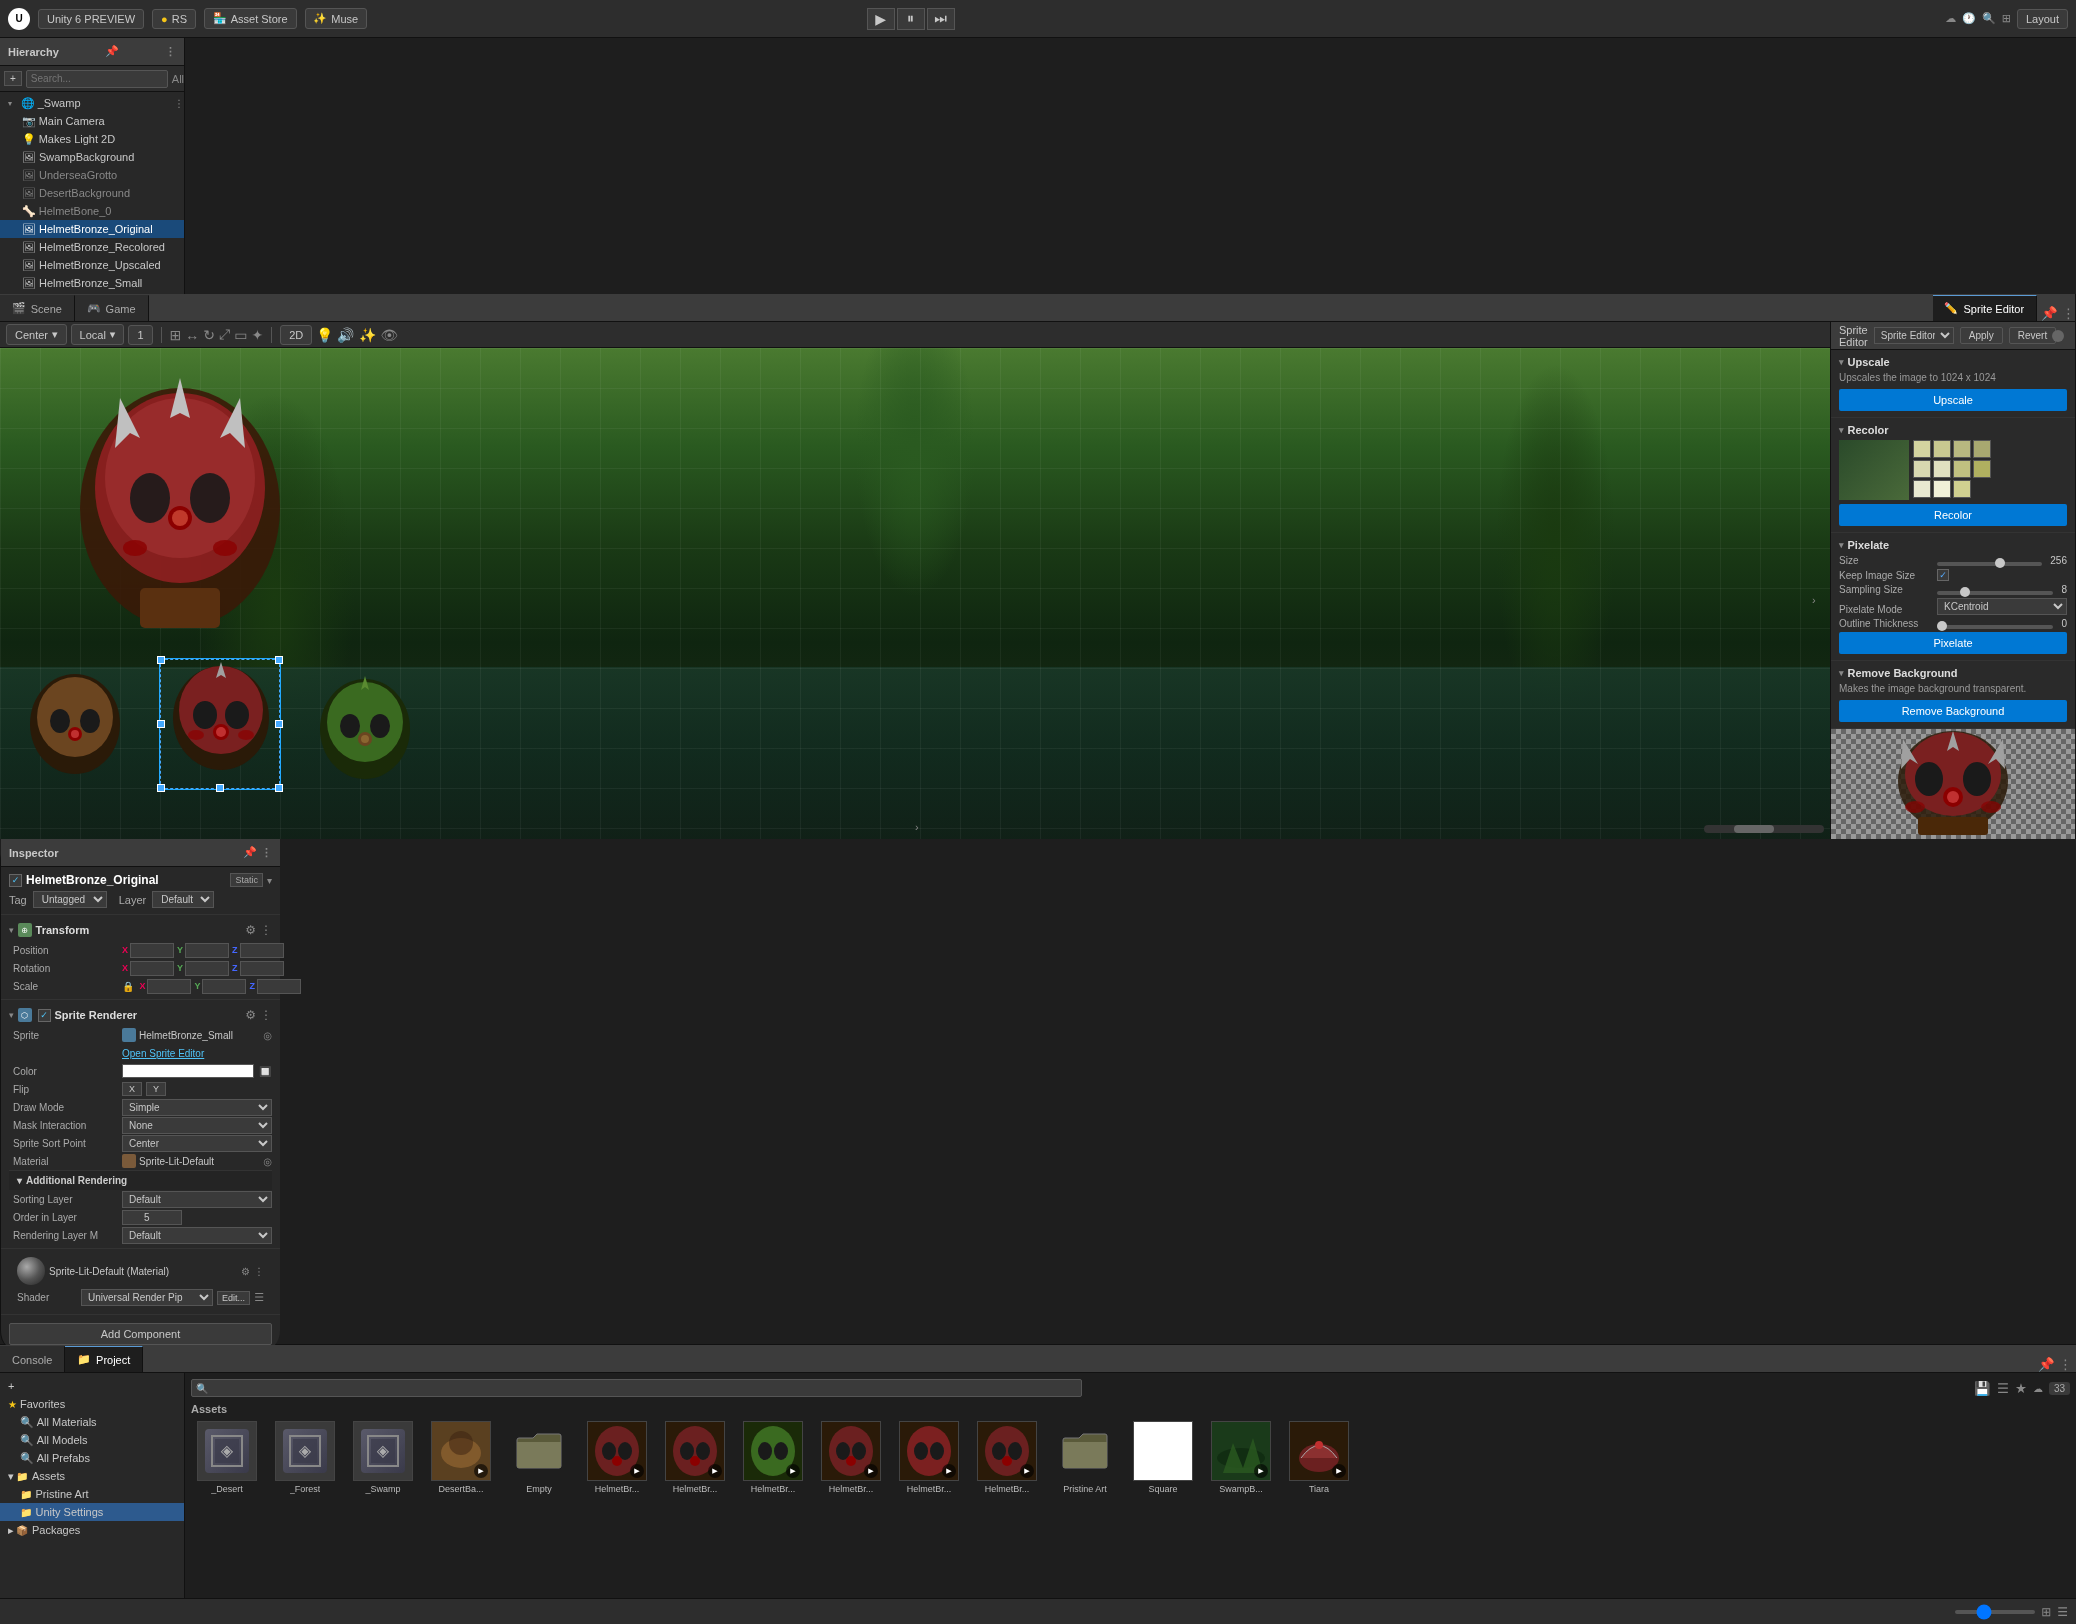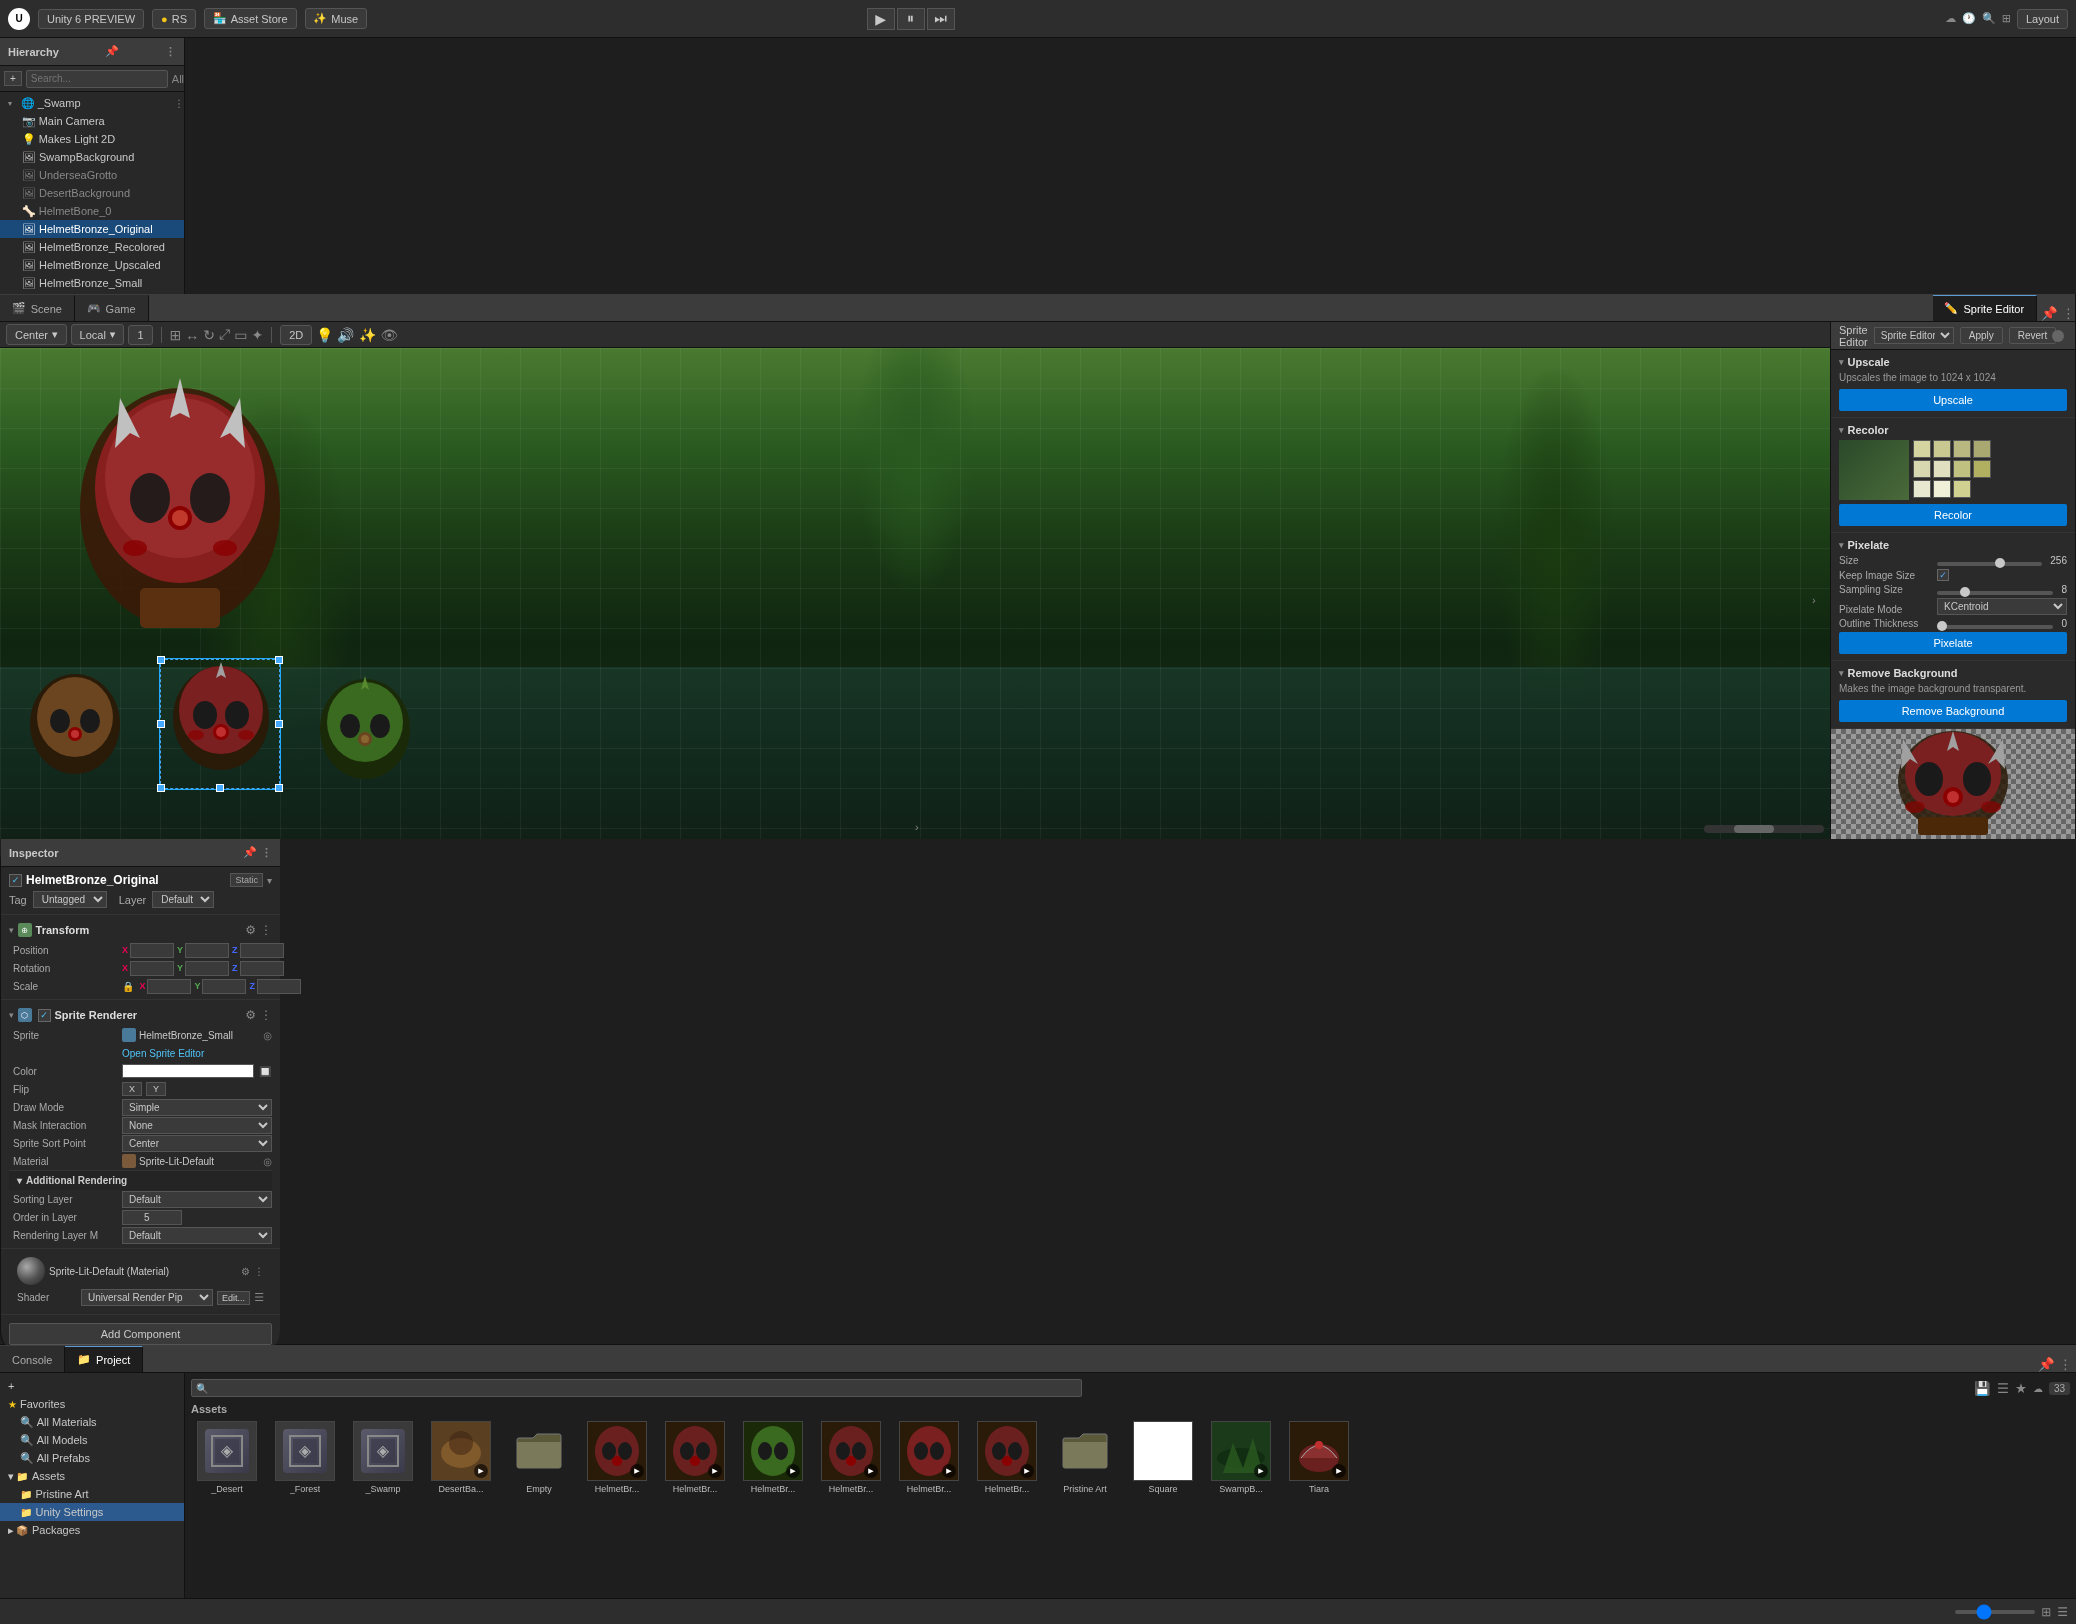--- a/index.html
+++ b/index.html
@@ -562,20 +562,21 @@
       background: #242424;
       padding: 0 8px;
       font-weight: 600; font-size: 10px; color: #ccc;
       border-top: 1px solid #333;
     }
 
     .link-text {
       color: #4fc3f7;
       cursor: pointer;
       font-size: 10px;
+      text-decoration: underline;
     }
     
     .scene-forest {
       position: absolute;
       top: 0; left: 0; right: 0; bottom: 0;
       background: 
         radial-gradient(ellipse 80px 200px at 15% 50%, #1a3a10 0%, transparent 100%),
         radial-gradient(ellipse 60px 180px at 85% 40%, #1a3a10 0%, transparent 100%),
         radial-gradient(ellipse 100px 250px at 50% 20%, #2a5a20 0%, transparent 60%),
         linear-gradient(180deg, #4a7a30 0%, #2a5a20 20%, #1a3a15 40%, #0f2510 60%, #1a2a15 80%, #2a3a20 100%);

